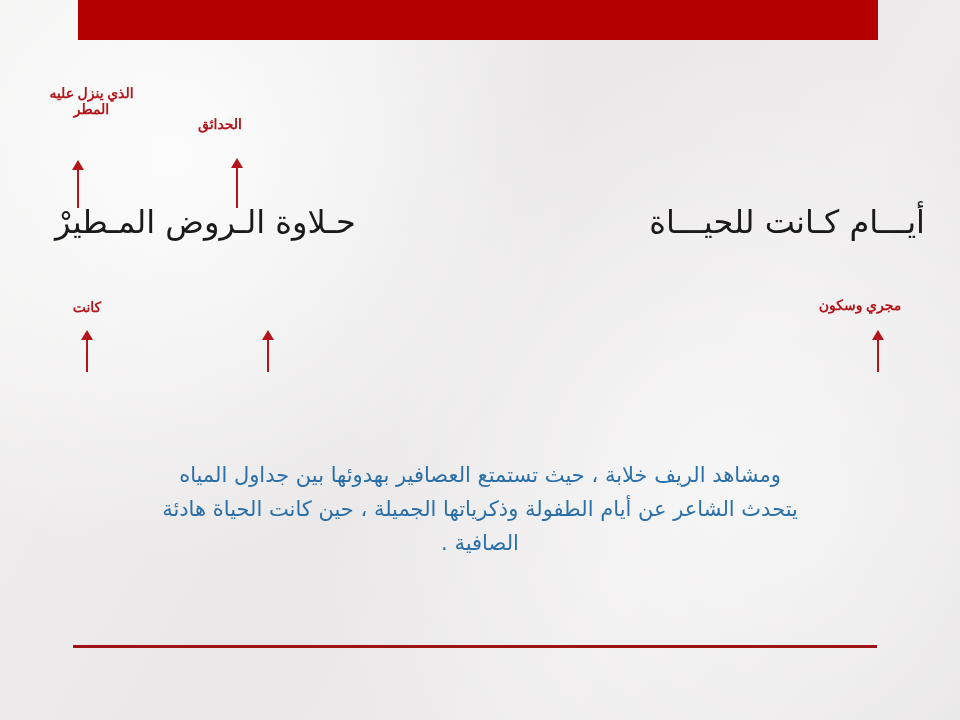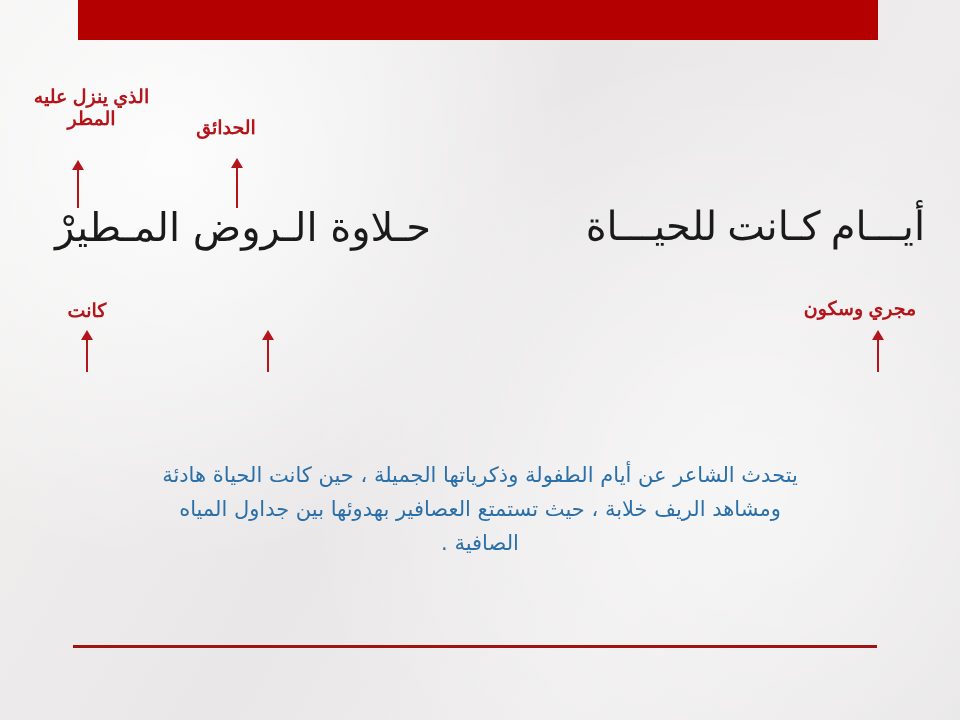--- a/index.html
+++ b/index.html
@@ -48,26 +48,26 @@
     width: 804px;
     height: 3px;
     background: #9e1414;
   }
 
   
   .annot {
     position: absolute;
     color: #b3151b;
     font-weight: bold;
-    font-size: 19px;
+    font-size: 14px;
     line-height: 1.15;
     text-align: center;
     direction: rtl;
     white-space: pre-line;
-    font-family: Liberation Sans, sans-serif;
+    font-family: Liberation Serif, serif;
   }
 
   
   .arrow {
     position: absolute;
     width: 14px;
   }
   .arrow .stem {
     position: absolute;
     left: 6px;
@@ -85,25 +85,25 @@
     border-right: 6px solid transparent;
     border-bottom: 10px solid #b3151b;
   }
 
   
   .verse {
     position: absolute;
     direction: rtl;
     color: #1a1a1a;
     font-family: "DejaVu Sans", "Liberation Sans", sans-serif;
-    font-size: 40px;
+    font-size: 32px;
     line-height: 1.1;
     white-space: nowrap;
   }
-  .verse.right-hemistich { text-align: right; font-family: Liberation Serif, serif; }
+  .verse.right-hemistich { text-align: right; }
   .verse.left-hemistich  { text-align: right; }
 
   
   .explanation {
     position: absolute;
     left: 70px;
     top: 458px;
     width: 820px;
     direction: rtl;
     text-align: center;
@@ -120,21 +120,21 @@
 
   <div class="header-bar"></div>
 
   <div class="annot" style="left:14px; top:86px; width:155px;">الذي ينزل عليه
 المطر</div>
   <div class="arrow" style="left:71px; top:160px; height:48px;">
     <span class="head"></span>
     <span class="stem" style="height:41px;"></span>
   </div>
 
-  <div class="annot" style="left:171px; top:117px; width:110px;">الحدائق</div>
+  <div class="annot" style="left:165px; top:117px; width:110px;">الحدائق</div>
   <div class="arrow" style="left:230px; top:158px; height:50px;">
     <span class="head"></span>
     <span class="stem" style="height:43px;"></span>
   </div>
 
   <div class="verse right-hemistich" style="right:35px; top:205px;">أيـــام كـانت للحيـــاة</div>
 
   <div class="verse left-hemistich" style="left:55px; top:205px;">حـلاوة الـروض المـطيرْ</div>
 
   <div class="arrow" style="left:261px; top:330px; height:42px;">
@@ -150,20 +150,20 @@
 
   <div class="annot" style="left:790px; top:298px; width:140px;">مجري وسكون</div>
   <div class="arrow" style="left:871px; top:330px; height:42px;">
     <span class="head"></span>
     <span class="stem" style="height:35px;"></span>
   </div>
 
 
 
   <div class="explanation">
+    <div>ومشاهد الريف خلابة ، حيث تستمتع العصافير بهدوئها بين جداول المياه</div>
     <div>يتحدث الشاعر عن أيام الطفولة وذكرياتها الجميلة ، حين كانت الحياة هادئة</div>
-    <div>ومشاهد الريف خلابة ، حيث تستمتع العصافير بهدوئها بين جداول المياه</div>
     <div>الصافية .</div>
   </div>
 
   <div class="bottom-rule"></div>
 
 </div>
 
 </body></html>

